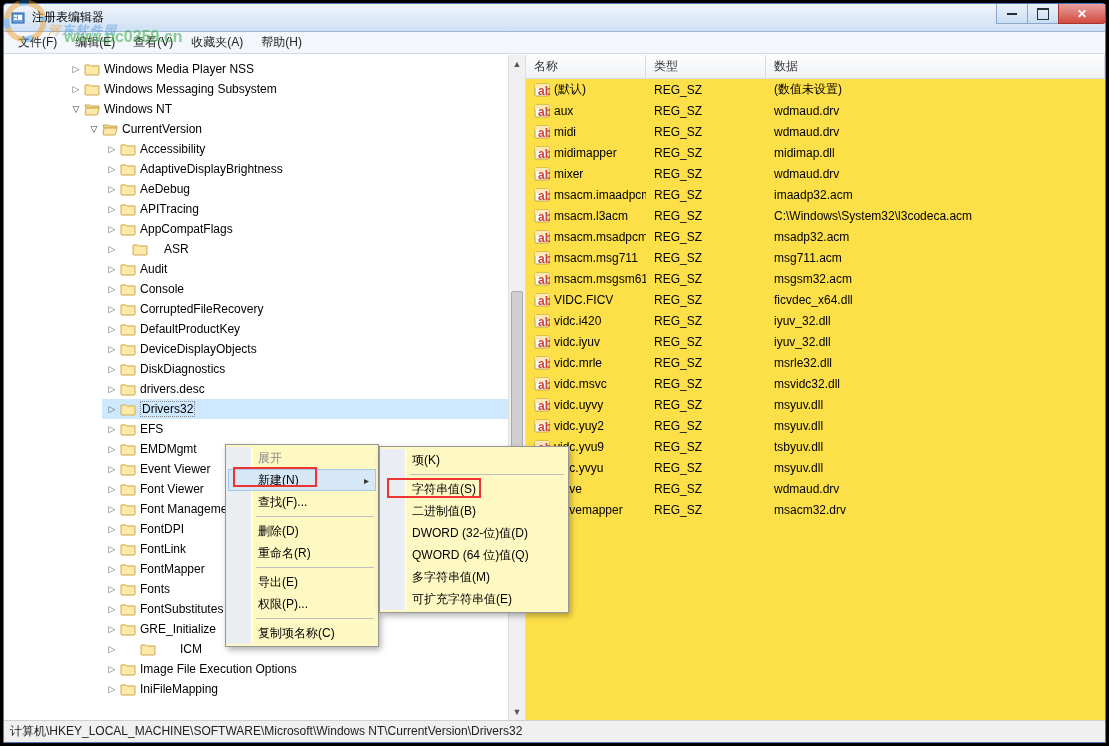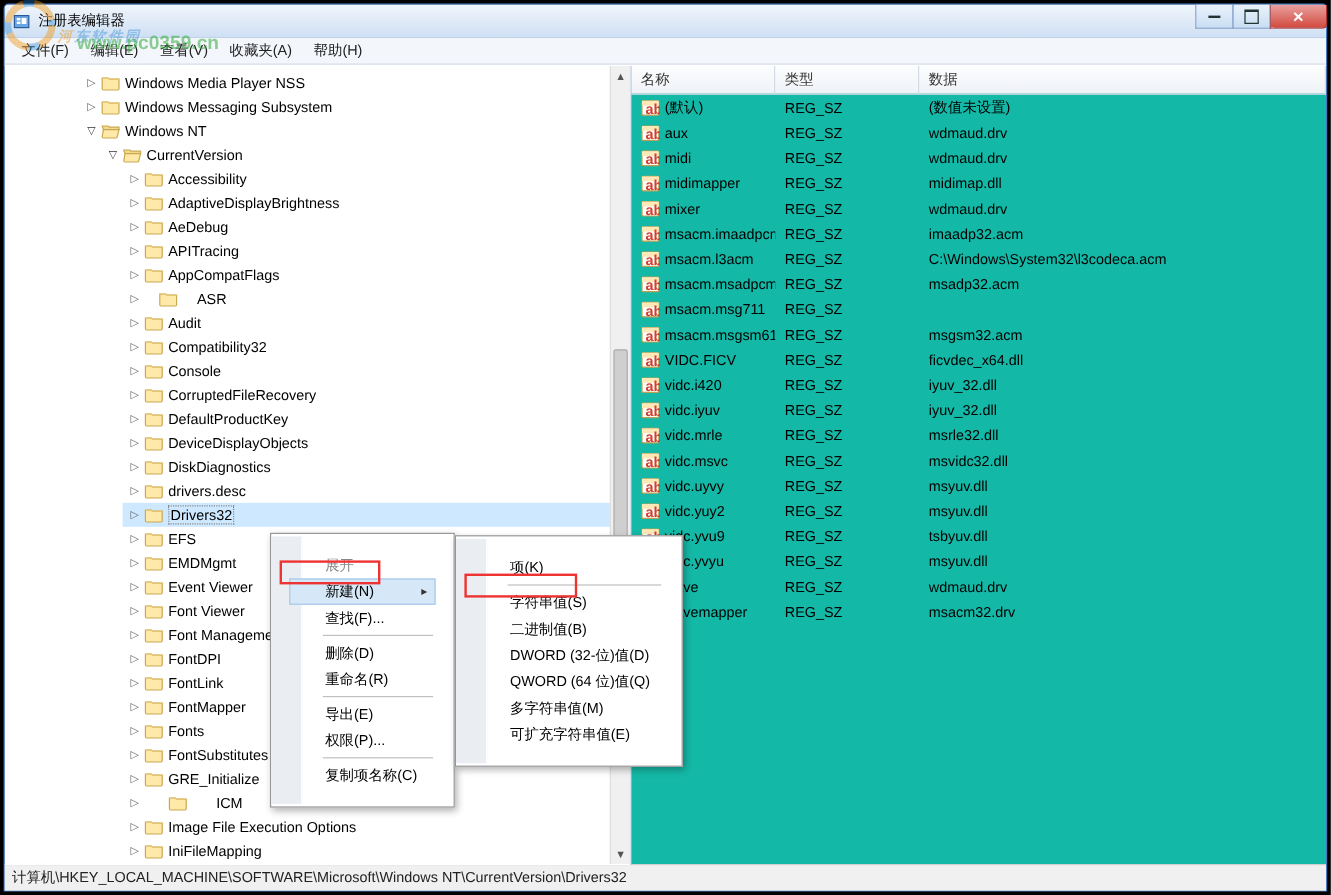--- a/index.html
+++ b/index.html
@@ -13,21 +13,21 @@
 .winbtn.min::before { content:""; width:10px; height:2px; background:#233; }
 .winbtn.max::before { content:""; width:10px; height:9px; border:1px solid #233; border-top:2px solid #233;}
 .winbtn.close { width:48px; background:linear-gradient(#e9a1a0,#d24a3e); color:#fff; border-color:#a33; border-radius:0 0 4px 0;}
 .winbtn.close::before { content:"✕"; font-weight:bold; font-size:12px;}
 
 .menubar { height:22px; background:#f3f6fb; border-bottom:1px solid #d0dae6; display:flex; align-items:center; padding:0 6px; gap:2px;}
 .menubar .mi { padding:2px 8px; color:#222; }
 
 .client { flex:1; display:flex; border-top:1px solid #fff; overflow:hidden;}
 .tree-pane { width:522px; border-right:1px solid #d7e0ea; background:#fff; overflow:auto; padding:4px 0 4px 2px; position:relative;}
-.list-pane { flex:1; display:flex; flex-direction:column; background:#14b8a6; overflow:hidden;}
+.list-pane { flex:1; display:flex; flex-direction:column; background:#fde047; overflow:hidden;}
 
 .statusbar { height:22px; background:#f0f0f0; border-top:1px solid #d0d0d0; display:flex; align-items:center; padding:0 6px; color:#222;}
 
 .tree { list-style:none; }
 .tree ul { list-style:none; padding-left:18px; }
 .tree li { position:relative; }
 .node { display:flex; align-items:center; height:20px; padding:0 2px; white-space:nowrap; }
 .exp { width:12px; height:12px; display:inline-flex; align-items:center; justify-content:center; color:#666; font-size:9px; margin-right:2px;}
 .exp::before { content:"▷"; }
 .exp.open::before { content:"▽"; color:#333;}
@@ -43,21 +43,21 @@
 .col-name{width:120px;} .col-type{width:120px;} .col-data{flex:1;}
 
 .list-body { flex:1; overflow:auto; }
 .row { display:flex; height:21px; align-items:center; }
 .row .c { padding:0 8px; display:flex; align-items:center; white-space:nowrap; overflow:hidden; text-overflow:ellipsis;}
 .row .c-name{width:120px;} .row .c-type{width:120px;} .row .c-data{flex:1;}
 .vico { width:16px; height:16px; margin-right:4px; flex-shrink:0; display:inline-flex; align-items:center; justify-content:center;}
 .vico svg { width:16px; height:16px; }
 
 
-.ctx { position:absolute; background:#ffffff; border:1px solid #979797; box-shadow:2px 3px 6px rgba(0,0,0,.3); padding:15px; z-index:50;}
+.ctx { position:absolute; background:#fef9c3; border:1px solid #979797; box-shadow:2px 3px 6px rgba(0,0,0,.3); padding:2px; z-index:50;}
 .ctx .item { height:22px; display:flex; align-items:center; padding:0 24px 0 30px; color:#000; white-space:nowrap; position:relative;}
 .ctx .item.disabled { color:#888; }
 .ctx .item.hover { background:#d6e8f8; border:1px solid #a6c8e8; padding:0 23px 0 29px;}
 .ctx .item.arrow::after { content:"▸"; position:absolute; right:6px; font-size:10px; color:#333;}
 .ctx .sep { height:1px; background:#c0c0c0; margin:3px 2px 3px 28px; }
 .ctx .gutter { position:absolute; left:0; top:2px; bottom:2px; width:26px; background:#eaeef3; border-right:1px solid #fff;}
 .ctx .items { position:relative; }
 
 .redbox { position:absolute; border:2px solid #e33; pointer-events:none; z-index:60;}
 
@@ -216,30 +216,20 @@
                         <span class="lbl">Audit</span>
                       </div>
                     </li>
                     <li>
                       <div class="node" style="padding-left: 4px;">
                         <span class="exp "></span>
                         <span class="fico"><svg viewBox="0 0 16 14">
                             <path d="M1 3h5l1 1h8v8a1 1 0 0 1-1 1H2a1 1 0 0 1-1-1z" fill="#ffe9a8" stroke="#caa850"></path>
                             <path d="M1 3h5l1 1h8" fill="none" stroke="#e6c878"></path>
                           </svg></span>
-                        <span class="lbl">Compatibility32</span>
-                      </div>
-                    </li>
-                    <li>
-                      <div class="node" style="padding-left: 4px;">
-                        <span class="exp "></span>
-                        <span class="fico"><svg viewBox="0 0 16 14">
-                            <path d="M1 3h5l1 1h8v8a1 1 0 0 1-1 1H2a1 1 0 0 1-1-1z" fill="#ffe9a8" stroke="#caa850"></path>
-                            <path d="M1 3h5l1 1h8" fill="none" stroke="#e6c878"></path>
-                          </svg></span>
                         <span class="lbl">Console</span>
                       </div>
                     </li>
                     <li>
                       <div class="node" style="padding-left: 4px;">
                         <span class="exp "></span>
                         <span class="fico"><svg viewBox="0 0 16 14">
                             <path d="M1 3h5l1 1h8v8a1 1 0 0 1-1 1H2a1 1 0 0 1-1-1z" fill="#ffe9a8" stroke="#caa850"></path>
                             <path d="M1 3h5l1 1h8" fill="none" stroke="#e6c878"></path>
                           </svg></span>
@@ -573,20 +563,21 @@
               <span class="vico">
                 <svg viewBox="0 0 16 16">
                   <rect x="1" y="2" width="14" height="12" rx="1" fill="#fff" stroke="#c0a050"></rect>
                   <rect x="1" y="2" width="14" height="4" fill="#fde9b8"></rect>
                   <text x="4" y="13" font-size="7" fill="#d04030" font-weight="bold">ab</text>
                 </svg>
               </span>
               <span>msacm.msg711</span>
             </div>
             <div class="c c-type">REG_SZ</div>
+            <div class="c c-data">msg711.acm</div>
           </div>
           <div class="row">
             <div class="c c-name">
               <span class="vico">
                 <svg viewBox="0 0 16 16">
                   <rect x="1" y="2" width="14" height="12" rx="1" fill="#fff" stroke="#c0a050"></rect>
                   <rect x="1" y="2" width="14" height="4" fill="#fde9b8"></rect>
                   <text x="4" y="13" font-size="7" fill="#d04030" font-weight="bold">ab</text>
                 </svg>
               </span>

